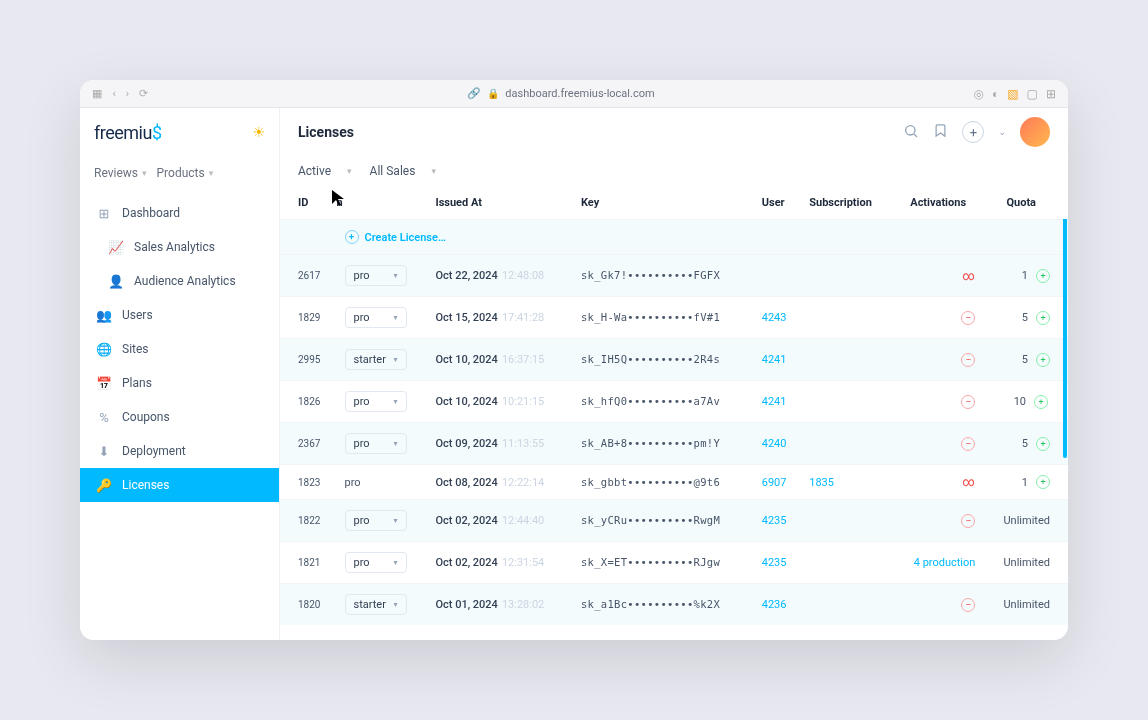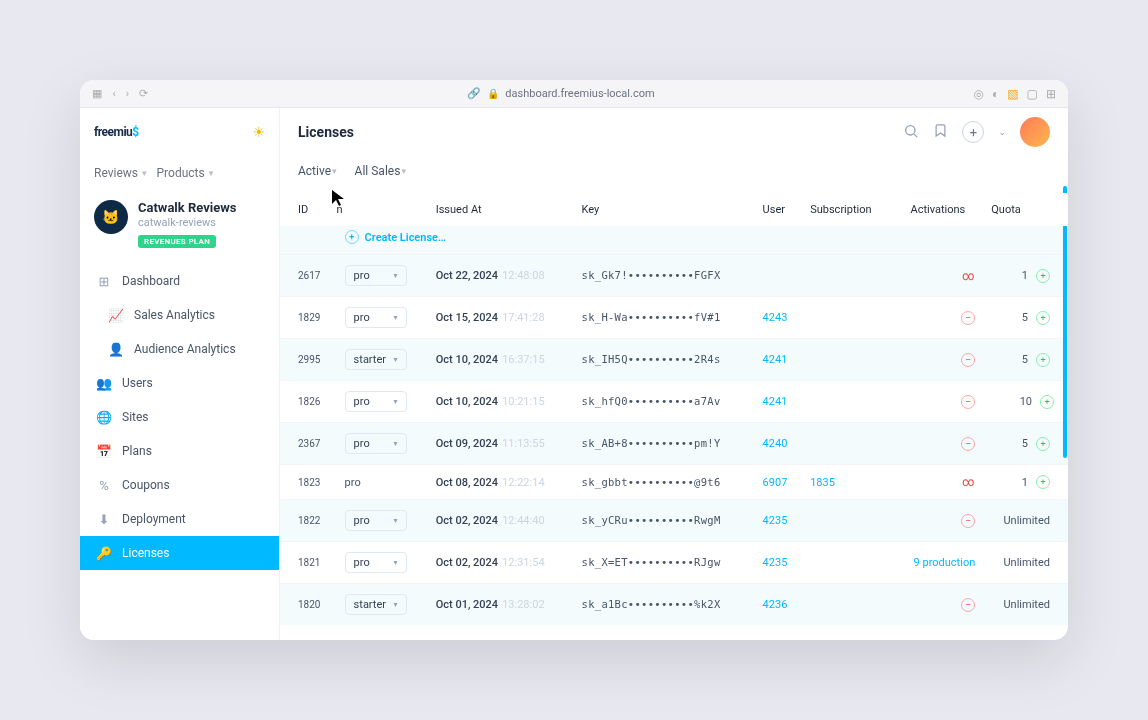--- a/index.html
+++ b/index.html
@@ -8,21 +8,21 @@
 .browser-chrome{height:28px;background:#f5f5f7;display:flex;align-items:center;padding:0 12px;gap:12px;border-bottom:1px solid #e5e5ea;font-size:11px;color:#888}
 .nav-icons{display:flex;gap:10px;align-items:center}
 .nav-icons span{color:#aaa;cursor:pointer}
 .url-bar{flex:1;text-align:center;display:flex;align-items:center;justify-content:center;gap:6px;color:#6b7280}
 .lock-icon{color:#c05050;font-size:10px}
 .chrome-right{display:flex;gap:8px;align-items:center}
 .chrome-right span{color:#aaa;font-size:12px}
 .app{flex:1;display:flex;overflow:hidden}
 .sidebar{width:200px;background:#fff;display:flex;flex-direction:column;border-right:1px solid #eef0f4}
 .top-bar{height:48px;display:flex;align-items:center;padding:0 14px;gap:10px}
-.logo{font-weight:700;font-size:12px;color:#152a4a;letter-spacing:-0.5px}
+.logo{font-weight:400;font-size:18px;color:#152a4a;letter-spacing:-0.5px}
 .logo .accent{color:#00b9ff}
 .sun-icon{margin-left:auto;color:#f5b800;font-size:14px}
 .crumbs{display:flex;align-items:center;gap:10px;padding:10px 14px;font-size:12px;color:#6b7280}
 .crumb{display:flex;align-items:center;gap:4px;cursor:pointer}
 .chev{color:#bbb;font-size:9px}
 .store-card{display:flex;gap:10px;padding:10px 14px;align-items:flex-start}
 .store-avatar{width:34px;height:34px;border-radius:50%;background:#0e2a47;display:flex;align-items:center;justify-content:center;font-size:16px;position:relative}
 .store-avatar::after{content:"🐱";font-size:14px;position:absolute}
 .store-name{font-weight:700;font-size:13px;color:#1e293b}
 .store-slug{font-size:11px;color:#94a3b8;margin-top:1px}
@@ -36,24 +36,24 @@
 .sidebar-footer{display:flex;align-items:center;gap:12px;padding:10px 14px;border-top:1px solid #eef0f4;font-size:11px;color:#64748b}
 .spinner{width:12px;height:12px;border:2px solid #00b9ff;border-right-color:transparent;border-radius:50%}
 .main{flex:1;display:flex;flex-direction:column;overflow:hidden;position:relative}
 .main-header{height:48px;display:flex;align-items:center;padding:0 18px;gap:12px}
 .page-title{font-weight:700;font-size:14px;color:#1e293b}
 .header-right{margin-left:auto;display:flex;align-items:center;gap:14px}
 .hdr-icon{color:#94a3b8;font-size:14px;cursor:pointer}
 .add-btn{width:22px;height:22px;border:1.5px solid #cbd5e1;border-radius:50%;display:flex;align-items:center;justify-content:center;color:#64748b;font-size:13px;cursor:pointer}
 .avatar{width:30px;height:30px;border-radius:50%;background:linear-gradient(135deg,#ff7a59,#ffb84d)}
 .filters{display:flex;gap:18px;padding:8px 18px;font-size:12px;color:#475569}
-.filter{display:flex;align-items:center;gap:1px;cursor:pointer}
+.filter{display:flex;align-items:center;gap:16px;cursor:pointer}
 .table-wrap{flex:1;overflow:auto;position:relative}
 .table{width:100%;border-collapse:collapse;font-size:11px}
-.table thead th{text-align:left;padding:10px 8px;font-weight:400;color:#1e293b;font-size:11px;position:sticky;top:7px;background:#fff;z-index:2}
+.table thead th{text-align:left;padding:10px 8px;font-weight:700;color:#1e293b;font-size:11px;position:sticky;top:0;background:#fff;z-index:2}
 .table thead th:first-child{padding-left:18px}
 .table tbody tr{border-top:1px solid #f1f5f9}
 .table tbody tr.alt{background:#f3fbfd}
 .table td{padding:10px 8px;color:#475569;vertical-align:middle}
 .table td:first-child{padding-left:18px}
 .id-cell{color:#cbd5e1;font-size:10px}
 .plan-select{display:flex;align-items:center;gap:6px;border:1px solid #e2e8f0;border-radius:4px;padding:3px 8px;width:62px;font-size:11px;color:#334155;cursor:pointer;justify-content:space-between}
 .plan-select .dd{color:#94a3b8;font-size:8px}
 .date{color:#334155;font-weight:500}
 .time{color:#cbd5e1;margin-left:4px}
@@ -108,28 +108,20 @@
       <div class="crumbs">
         <span class="crumb">
             <span>Reviews</span> 
             <span class="chev">▾</span>
           </span>
         <span class="crumb">
             <span>Products</span> 
             <span class="chev">▾</span>
           </span>
       </div>
-      <div class="store-card">
-        <div class="store-avatar"></div>
-        <div>
-          <div class="store-name">Catwalk Reviews</div>
-          <div class="store-slug">catwalk-reviews</div>
-          <span class="plan-badge">REVENUES PLAN</span>
-        </div>
-      </div>
       <div class="nav-list" id="nav-list">
           <div class="nav-item">
             <span class="nav-icon">⊞</span>
             <span>Dashboard</span>
           </div>
           <div class="nav-item sub">
             <span class="nav-icon">📈</span>
             <span>Sales Analytics</span>
           </div>
           <div class="nav-item sub">
@@ -205,21 +197,21 @@
         <table class="table">
           <thead>
             <tr>
               <th>ID</th>
               <th class="th-plan">n</th>
               <th>Issued At</th>
               <th>Key</th>
               <th>User</th>
               <th>Subscription</th>
               <th style="text-align:center">Activations</th>
-              <th style="text-align:left;padding-right:6px">Quota</th>
+              <th style="text-align:right;padding-right:32px">Quota</th>
             </tr>
           </thead>
           <tbody id="tbody">
               <tr class="create-row alt">
                 <td></td>
                 <td colspan="7">
                   <span class="create-link">
                     <span class="create-circle">+</span>
                     <span>Create License…</span>
                   </span>
@@ -307,21 +299,21 @@
                 </td>
                 <td><span class="date">Oct 10, 2024</span><span class="time">10:21:15</span></td>
                 <td><span class="key">sk_hfQ0••••••••••a7Av</span></td>
                 <td><span class="link">4241</span></td>
                 <td></td>
                 <td>
                   <div class="act-cell">
                     <span class="act-ico ico-minus">–</span>
                   </div>
                 </td>
-                <td style="padding-right:14px">
+                <td style="padding-right:20px">
                   <div class="quota-cell">
                     <span>10</span>
                     <span class="ico-plus">+</span>
                   </div>
                 </td>
               </tr>
               <tr class="alt">
                 <td class="id-cell">2367</td>
                 <td>
                   <span class="plan-select">
@@ -394,21 +386,21 @@
                     <span>pro</span>
                     <span class="dd">▾</span>
                   </span>
                 </td>
                 <td><span class="date">Oct 02, 2024</span><span class="time">12:31:54</span></td>
                 <td><span class="key">sk_X=ET••••••••••RJgw</span></td>
                 <td><span class="link">4235</span></td>
                 <td></td>
                 <td>
                   <div class="act-cell">
-                    <span class="link">9 production</span>
+                    <span class="link">4 production</span>
                   </div>
                 </td>
                 <td style="padding-right:18px">
                   <div class="quota-cell">
                     <span>Unlimited</span>
                   </div>
                 </td>
               </tr>
               <tr class="alt">
                 <td class="id-cell">1820</td>

